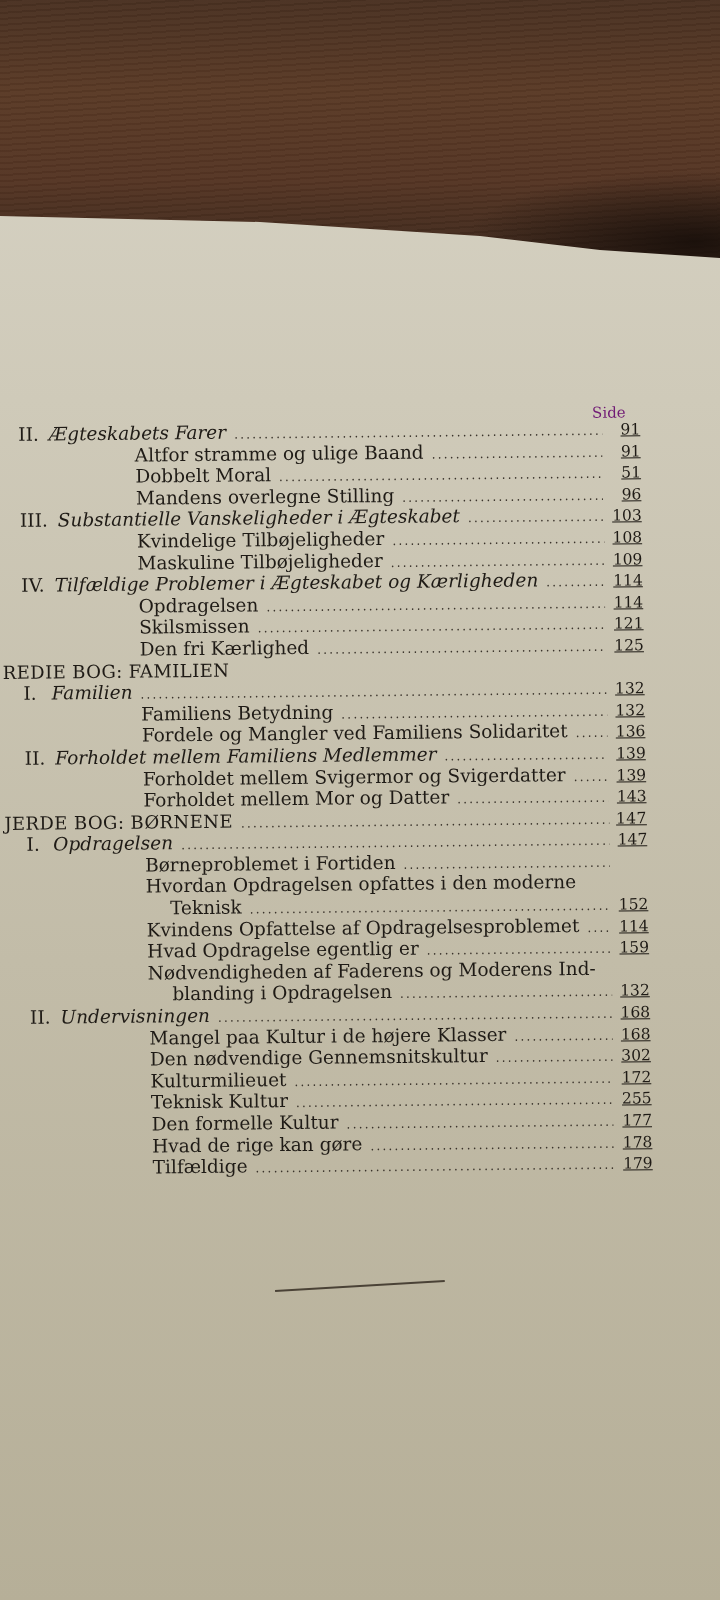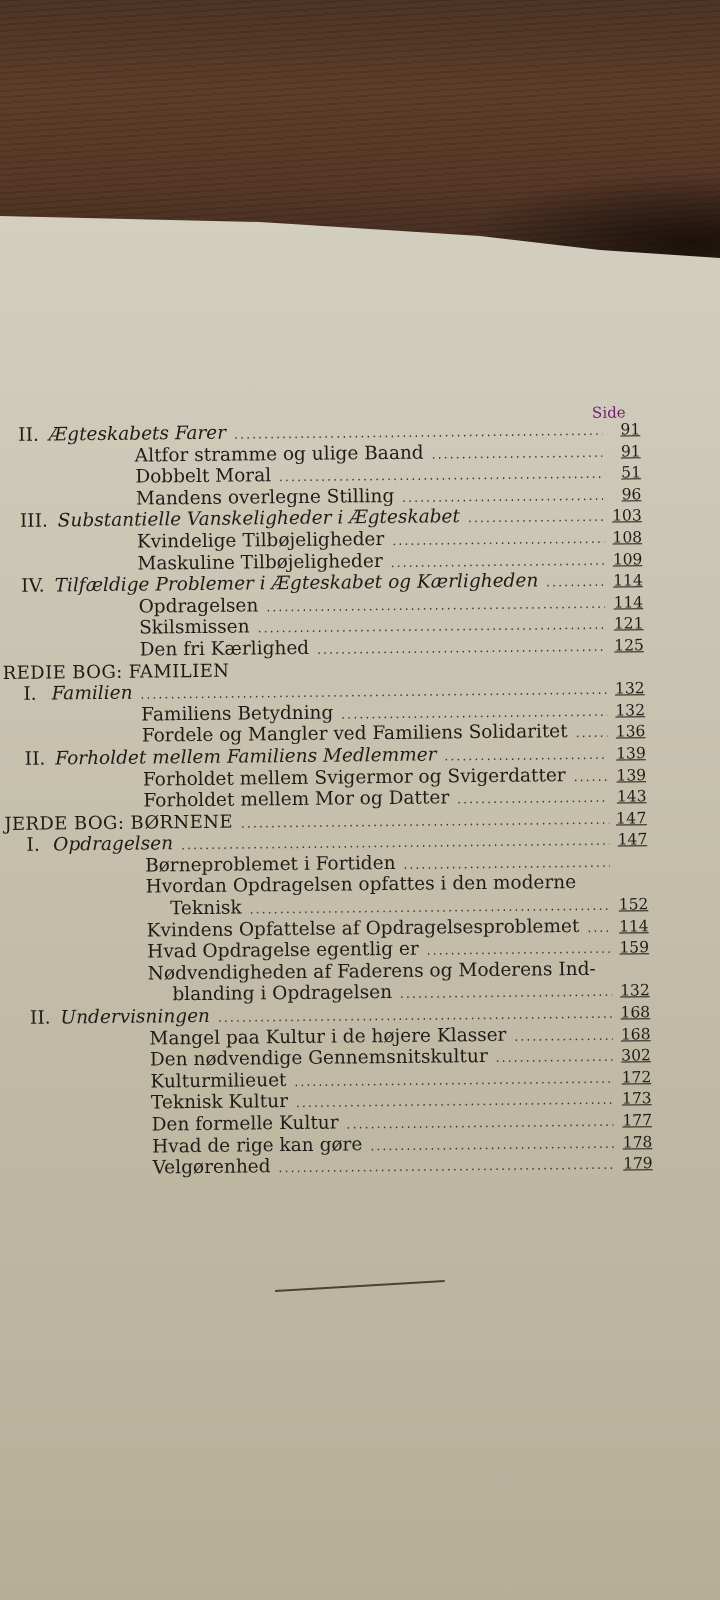--- a/index.html
+++ b/index.html
@@ -223,33 +223,33 @@
         <span class="page-no">302</span>
       </div>
       <div class="row" style="padding-left: 143.45px; padding-right: 75.8px;">
         <span class="title">Kulturmilieuet</span>
         <span class="dots"></span>
         <span class="page-no">172</span>
       </div>
       <div class="row" style="padding-left: 143.765px; padding-right: 75.66px;">
         <span class="title">Teknisk Kultur</span>
         <span class="dots"></span>
-        <span class="page-no">173</span>
+        <span class="page-no">255</span>
       </div>
       <div class="row" style="padding-left: 144.08px; padding-right: 75.52px;">
         <span class="title">Den formelle Kultur</span>
         <span class="dots"></span>
         <span class="page-no">177</span>
       </div>
       <div class="row" style="padding-left: 144.395px; padding-right: 75.38px;">
         <span class="title">Hvad de rige kan gøre</span>
         <span class="dots"></span>
         <span class="page-no">178</span>
       </div>
       <div class="row" style="padding-left: 144.71px; padding-right: 75.24px;">
-        <span class="title">Velgørenhed</span>
+        <span class="title">Tilfældige</span>
         <span class="dots"></span>
         <span class="page-no">179</span>
       </div>
     </div>
 </div>
 
 <div class="divider"></div>
 
 </body></html>

